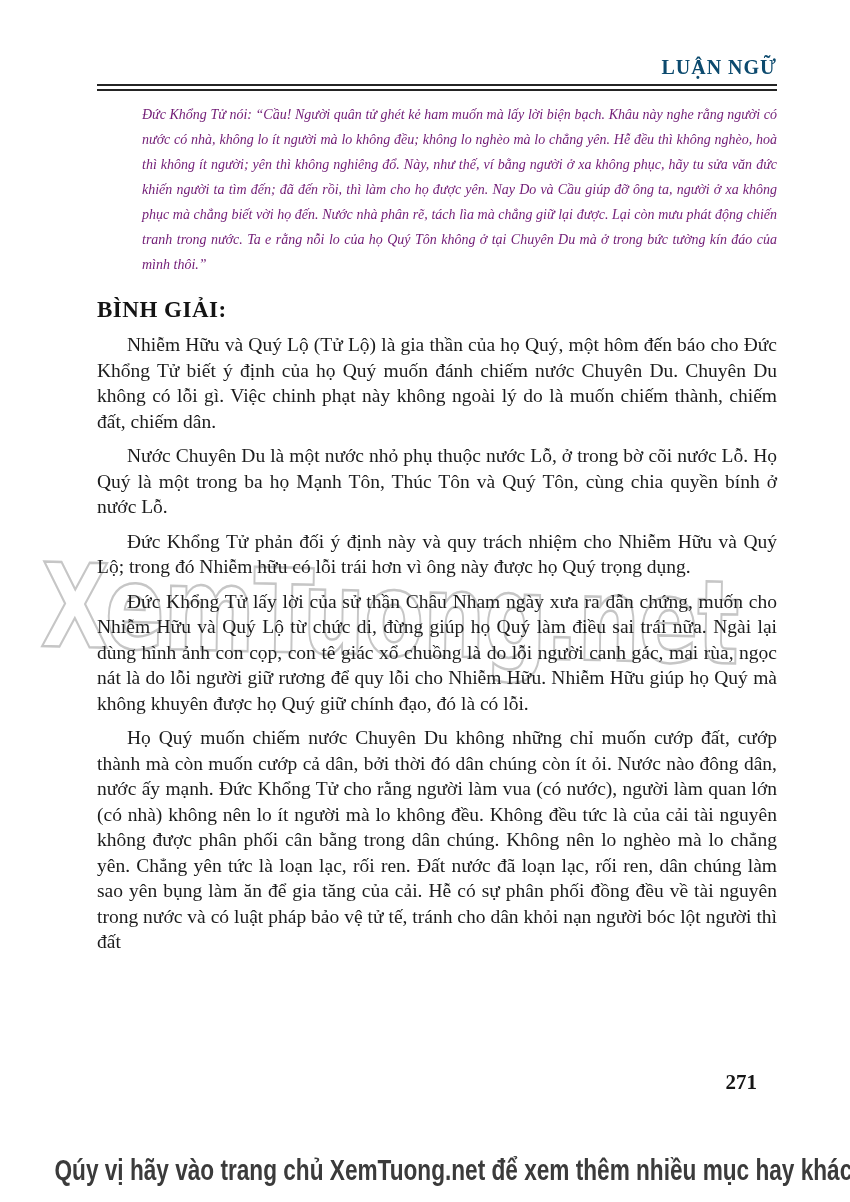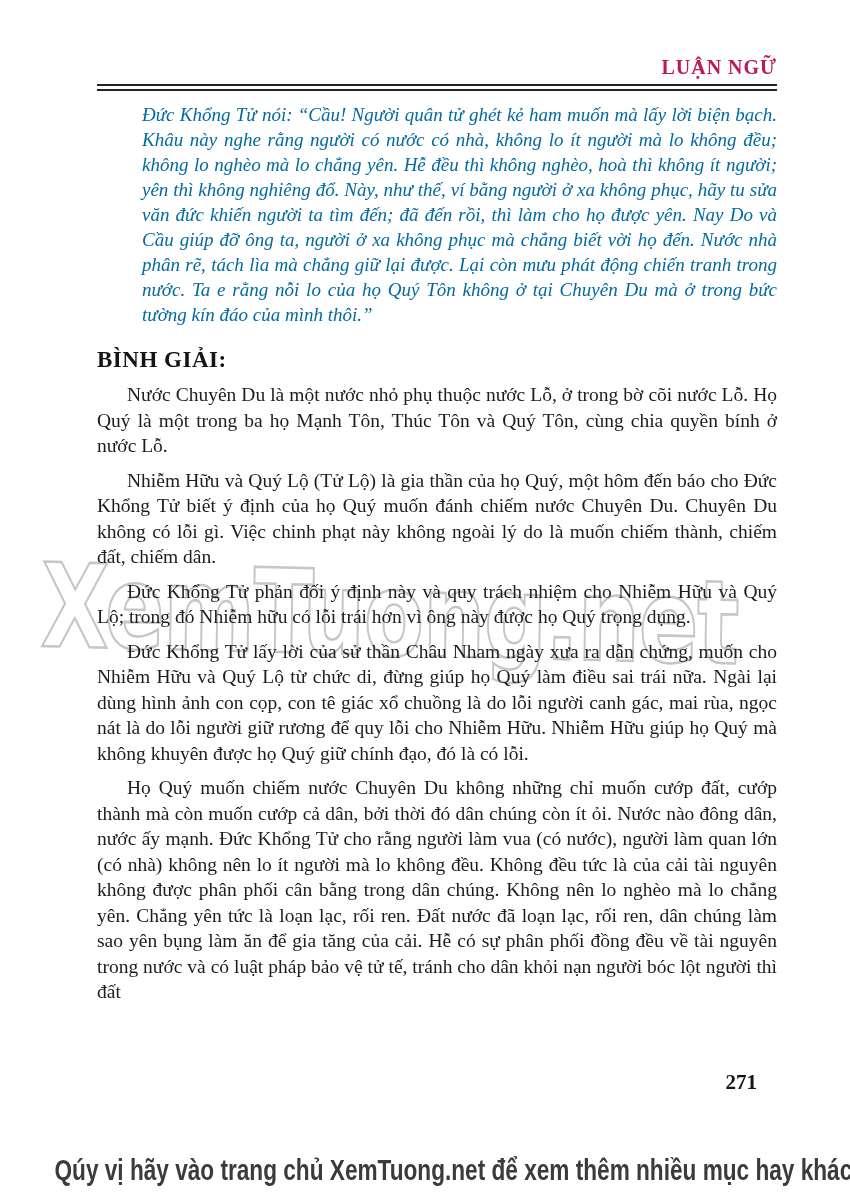--- a/index.html
+++ b/index.html
@@ -41,35 +41,35 @@
     width: 680px;
   }
   .running-head {
     padding-top: 56px;
     text-align: right;
   }
   .head-title {
     font-weight: bold;
     font-size: 20px;
     letter-spacing: 1px;
-    color: #be185d;
+    color: #0c4a6e;
   }
   .double-rule {
     margin-top: 5px;
     height: 3px;
     border-top: 2px solid #242424;
     border-bottom: 2px solid #242424;
   }
   .quote {
     margin: 11px 0 0 45px;
     text-align: justify;
     font-style: italic;
-    font-size: 19px;
+    font-size: 14px;
     line-height: 25px;
-    color: #0369a1;
+    color: #701a75;
   }
   .section-heading {
     margin: 20px 0 0 0;
     font-size: 23px;
     font-weight: bold;
     letter-spacing: 0.5px;
     color: #141414;
   }
   .body-para {
     margin: 9px 0 0 0;
@@ -122,23 +122,23 @@
     <div class="running-head">
       <span class="head-title">LUẬN NGỮ</span>
     </div>
 
     <div class="double-rule"></div>
 
     <p class="quote">Đức Khổng Tử nói: “Cầu! Người quân tử ghét kẻ ham muốn mà lấy lời biện bạch. Khâu này nghe rằng người có nước có nhà, không lo ít người mà lo không đều; không lo nghèo mà lo chẳng yên. Hễ đều thì không nghèo, hoà thì không ít người; yên thì không nghiêng đổ. Này, như thế, ví bằng người ở xa không phục, hãy tu sửa văn đức khiến người ta tìm đến; đã đến rồi, thì làm cho họ được yên. Nay Do và Cầu giúp đỡ ông ta, người ở xa không phục mà chẳng biết vời họ đến. Nước nhà phân rẽ, tách lìa mà chẳng giữ lại được. Lại còn mưu phát động chiến tranh trong nước. Ta e rằng nỗi lo của họ Quý Tôn không ở tại Chuyên Du mà ở trong bức tường kín đáo của mình thôi.”</p>
 
     <h2 class="section-heading">BÌNH GIẢI:</h2>
 
+    <p class="body-para">Nhiễm Hữu và Quý Lộ (Tử Lộ) là gia thần của họ Quý, một hôm đến báo cho Đức Khổng Tử biết ý định của họ Quý muốn đánh chiếm nước Chuyên Du. Chuyên Du không có lỗi gì. Việc chinh phạt này không ngoài lý do là muốn chiếm thành, chiếm đất, chiếm dân.</p>
+
     <p class="body-para">Nước Chuyên Du là một nước nhỏ phụ thuộc nước Lỗ, ở trong bờ cõi nước Lỗ. Họ Quý là một trong ba họ Mạnh Tôn, Thúc Tôn và Quý Tôn, cùng chia quyền bính ở nước Lỗ.</p>
-
-    <p class="body-para">Nhiễm Hữu và Quý Lộ (Tử Lộ) là gia thần của họ Quý, một hôm đến báo cho Đức Khổng Tử biết ý định của họ Quý muốn đánh chiếm nước Chuyên Du. Chuyên Du không có lỗi gì. Việc chinh phạt này không ngoài lý do là muốn chiếm thành, chiếm đất, chiếm dân.</p>
 
     <p class="body-para">Đức Khổng Tử phản đối ý định này và quy trách nhiệm cho Nhiễm Hữu và Quý Lộ; trong đó Nhiễm hữu có lỗi trái hơn vì ông này được họ Quý trọng dụng.</p>
 
     <p class="body-para">Đức Khổng Tử lấy lời của sử thần Châu Nham ngày xưa ra dẫn chứng, muốn cho Nhiễm Hữu và Quý Lộ từ chức di, đừng giúp họ Quý làm điều sai trái nữa. Ngài lại dùng hình ảnh con cọp, con tê giác xổ chuồng là do lỗi người canh gác, mai rùa, ngọc nát là do lỗi người giữ rương để quy lỗi cho Nhiễm Hữu. Nhiễm Hữu giúp họ Quý mà không khuyên được họ Quý giữ chính đạo, đó là có lỗi.</p>
 
     <p class="body-para">Họ Quý muốn chiếm nước Chuyên Du không những chỉ muốn cướp đất, cướp thành mà còn muốn cướp cả dân, bởi thời đó dân chúng còn ít ỏi. Nước nào đông dân, nước ấy mạnh. Đức Khổng Tử cho rằng người làm vua (có nước), người làm quan lớn (có nhà) không nên lo ít người mà lo không đều. Không đều tức là của cải tài nguyên không được phân phối cân bằng trong dân chúng. Không nên lo nghèo mà lo chẳng yên. Chẳng yên tức là loạn lạc, rối ren. Đất nước đã loạn lạc, rối ren, dân chúng làm sao yên bụng làm ăn để gia tăng của cải. Hễ có sự phân phối đồng đều về tài nguyên trong nước và có luật pháp bảo vệ tử tế, tránh cho dân khỏi nạn người bóc lột người thì đất</p>
 
   </div>
 
   <div class="page-number">271</div>

